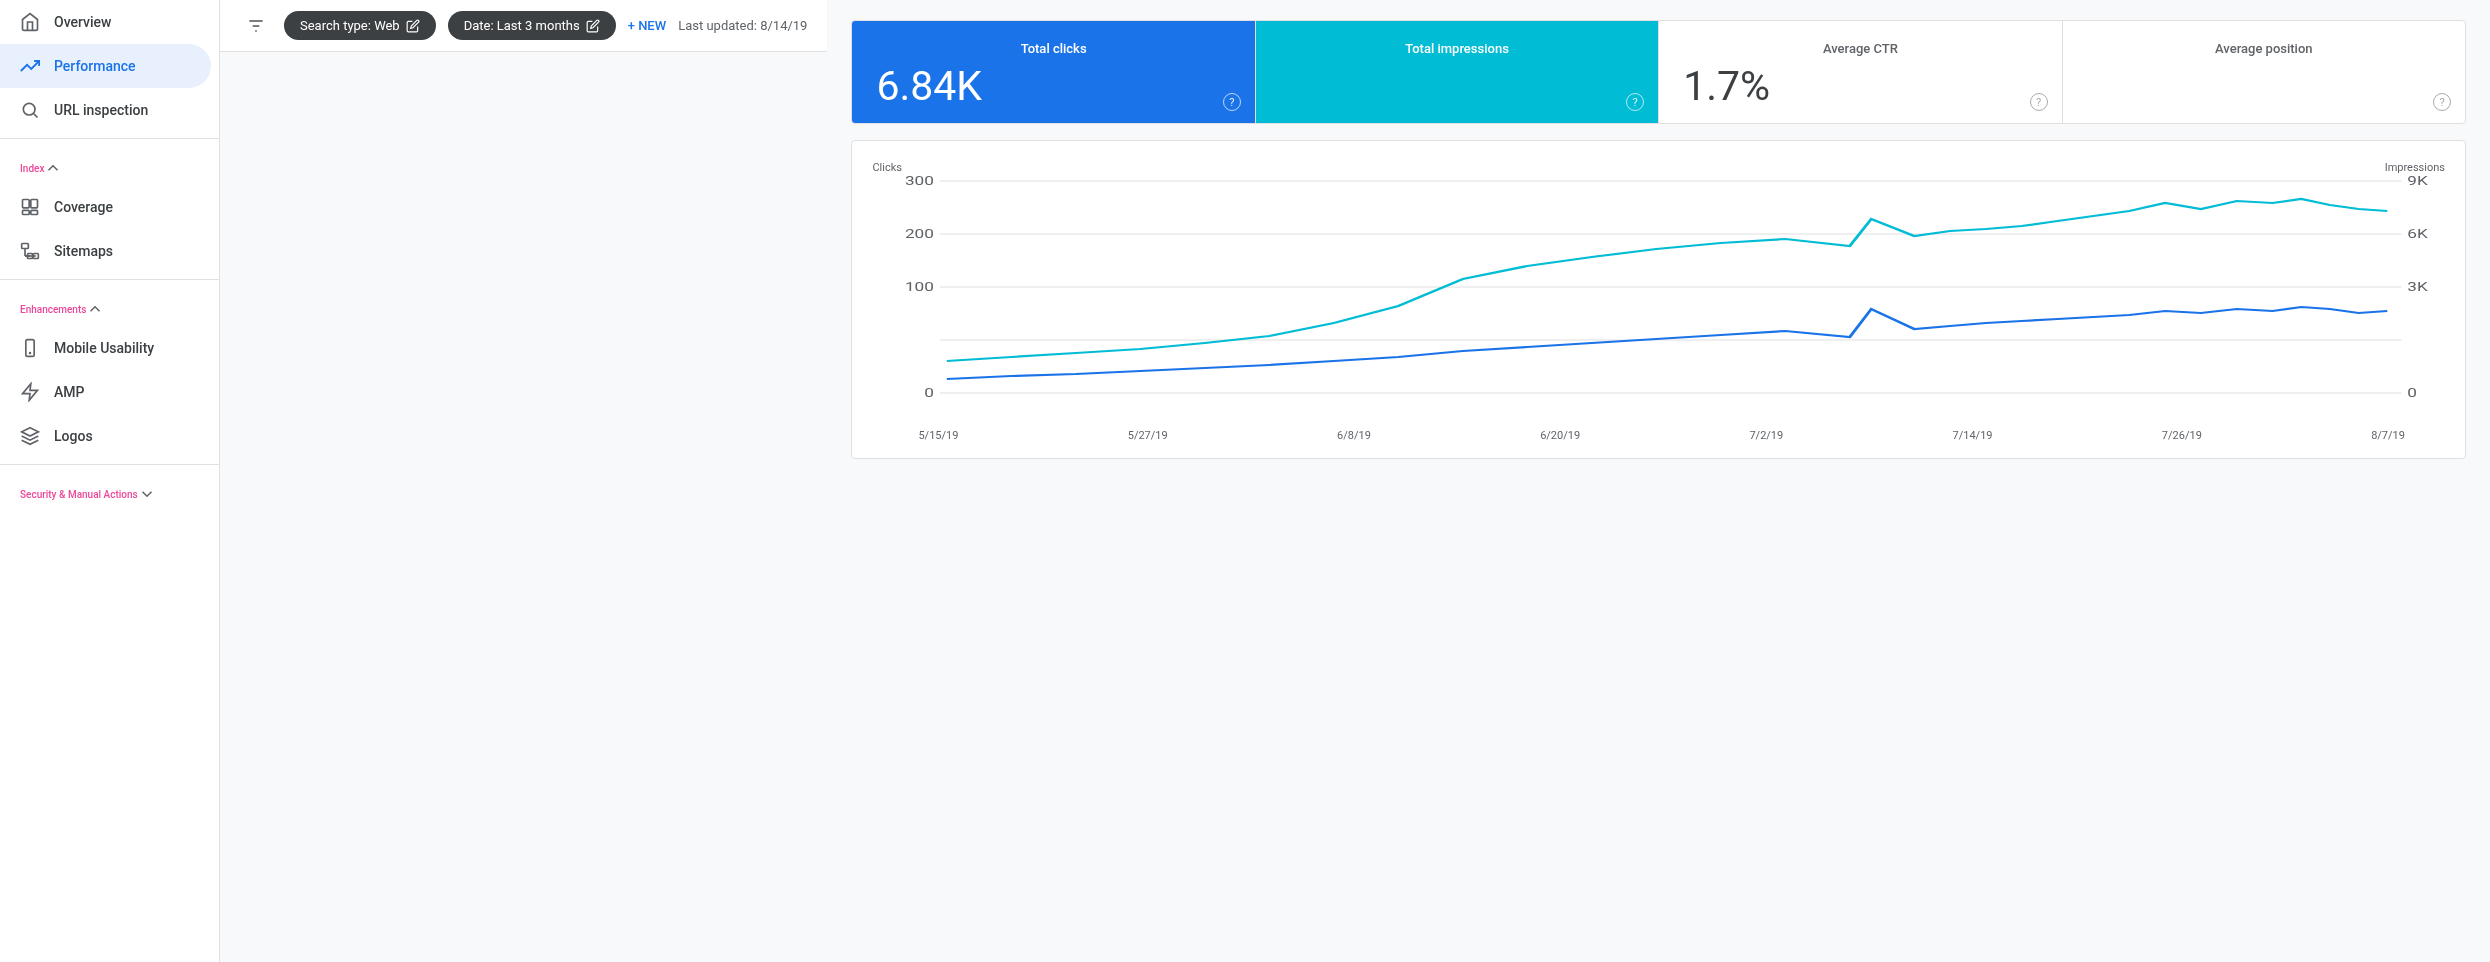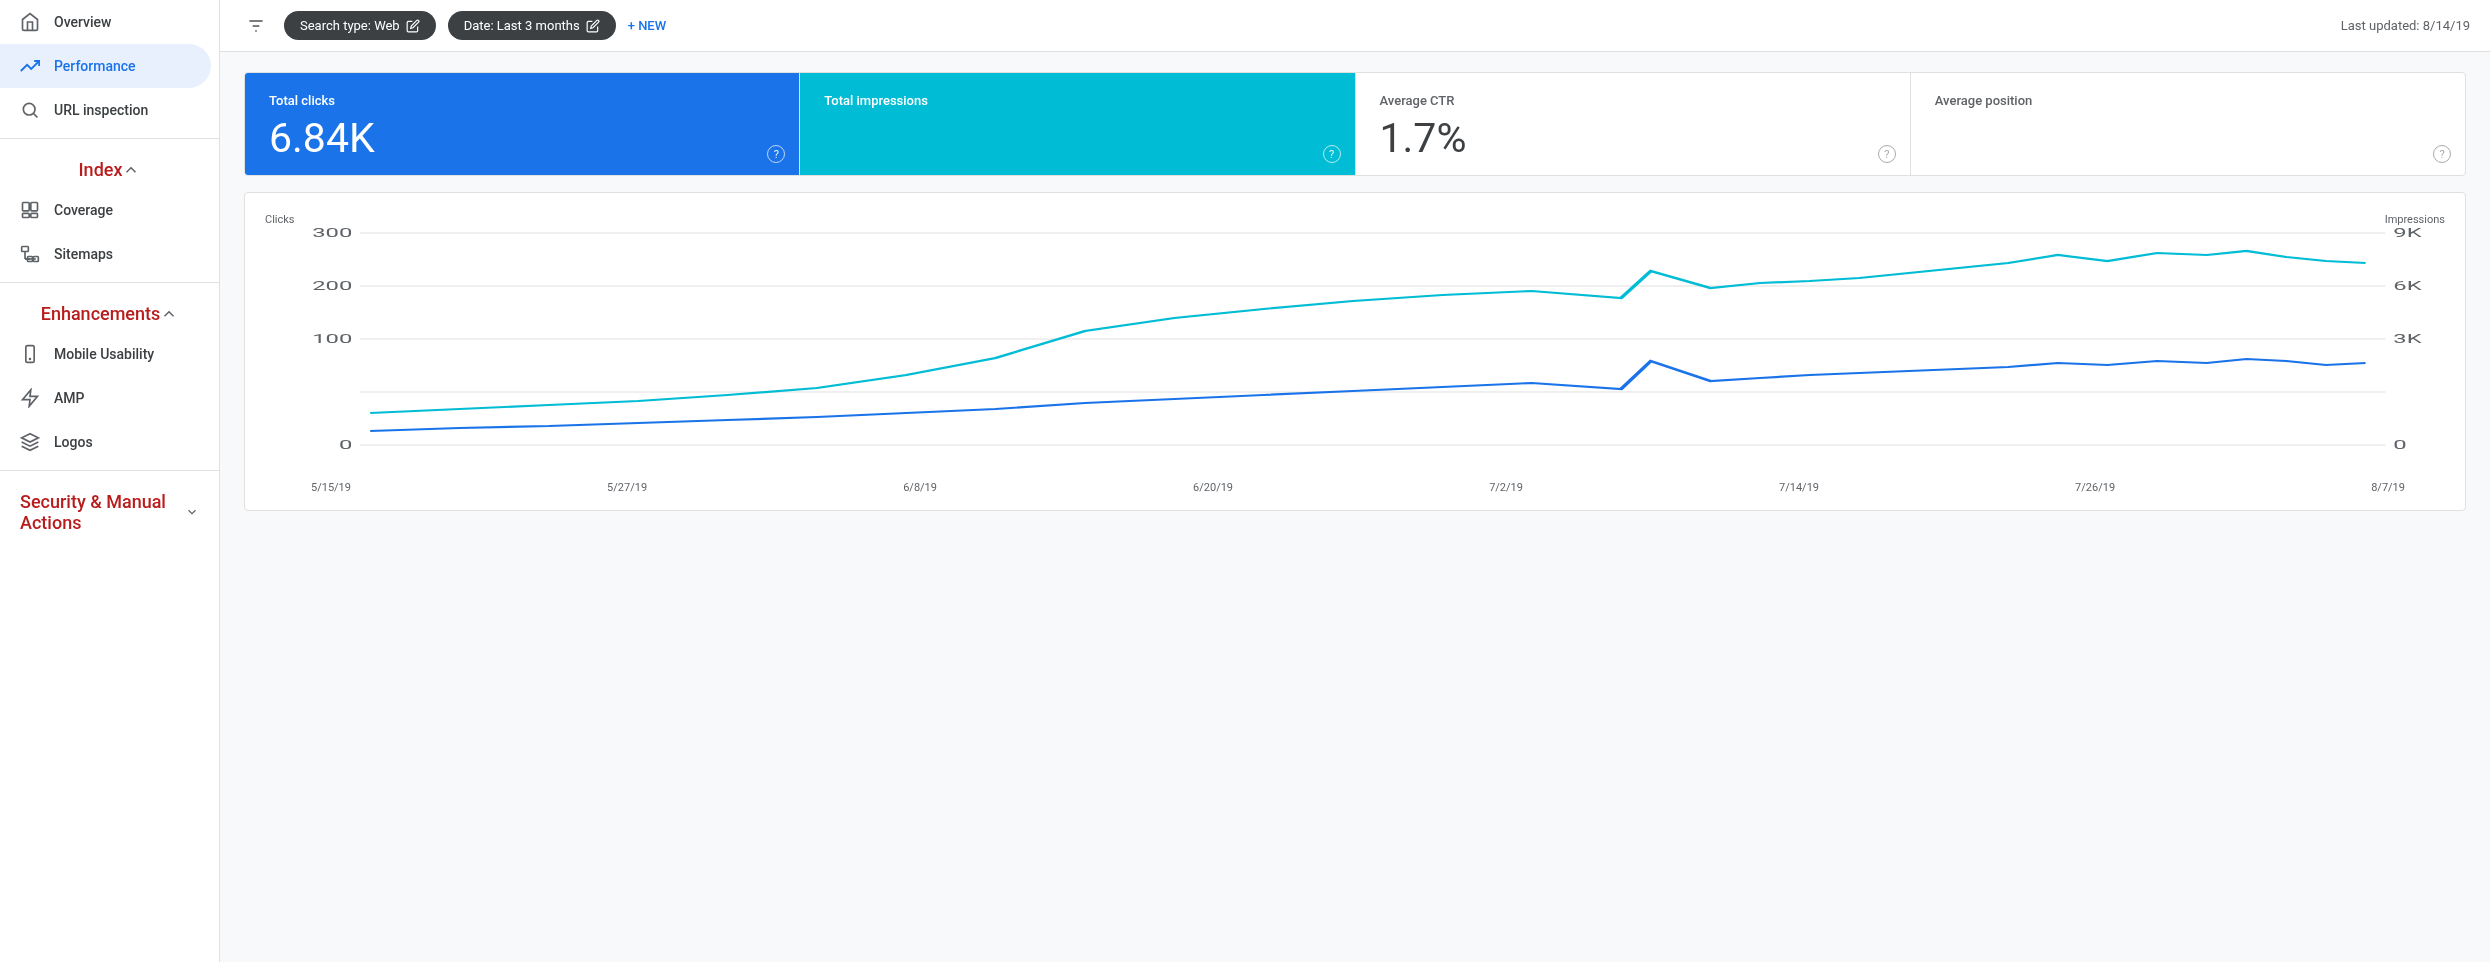--- a/index.html
+++ b/index.html
@@ -27,24 +27,24 @@
       font-weight: 500;
       gap: 14px;
       border-radius: 0 24px 24px 0;
       margin-right: 8px;
     }
     .sidebar-item.active { background: #e8f0fe; color: #1a73e8; }
 
     .sidebar-section-header {
       display: flex;
       align-items: center;
-      justify-content: center;
+      justify-content: flex-start;
       padding: 14px 20px 8px 20px;
-      font-size: 18px;
-      color: #b91c1c;
+      font-size: 10px;
+      color: #ec4899;
       font-weight: 500;
       cursor: pointer;
     }
 
     .sidebar-divider {
       height: 1px;
       background: #e0e0e0;
       margin: 6px 0;
     }
 
@@ -54,21 +54,21 @@
       display: flex;
       align-items: center;
       justify-content: center;
       flex-shrink: 0;
     }
 
     
     #main {
       flex: 1;
       display: flex;
-      flex-direction: column;
+      flex-direction: row;
       background: #f8f9fa;
       overflow: hidden;
     }
 
     
     #topbar {
       background: #fff;
       border-bottom: 1px solid #e0e0e0;
       display: flex;
       align-items: center;
@@ -145,20 +145,21 @@
       border-right: 1px solid #e0e0e0;
     }
     .metric-card:last-child { border-right: none; }
     .metric-card.blue { background: #1a73e8; }
     .metric-card.teal { background: #00bcd4; }
 
     .metric-label {
       font-size: 13px;
       font-weight: 500;
       margin-bottom: 10px;
+      text-align: center;
     }
     .metric-card.blue .metric-label,
     .metric-card.teal .metric-label { color: #fff; }
     .metric-card .metric-label { color: #5f6368; }
 
     .metric-value {
       font-size: 41px;
       font-weight: 400;
       line-height: 1;
     }

